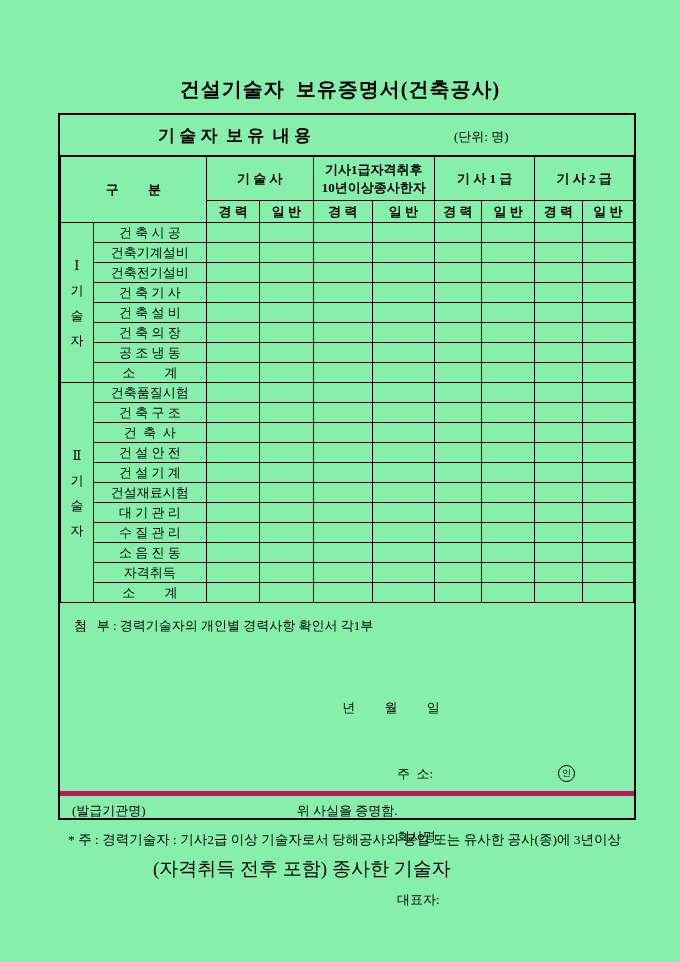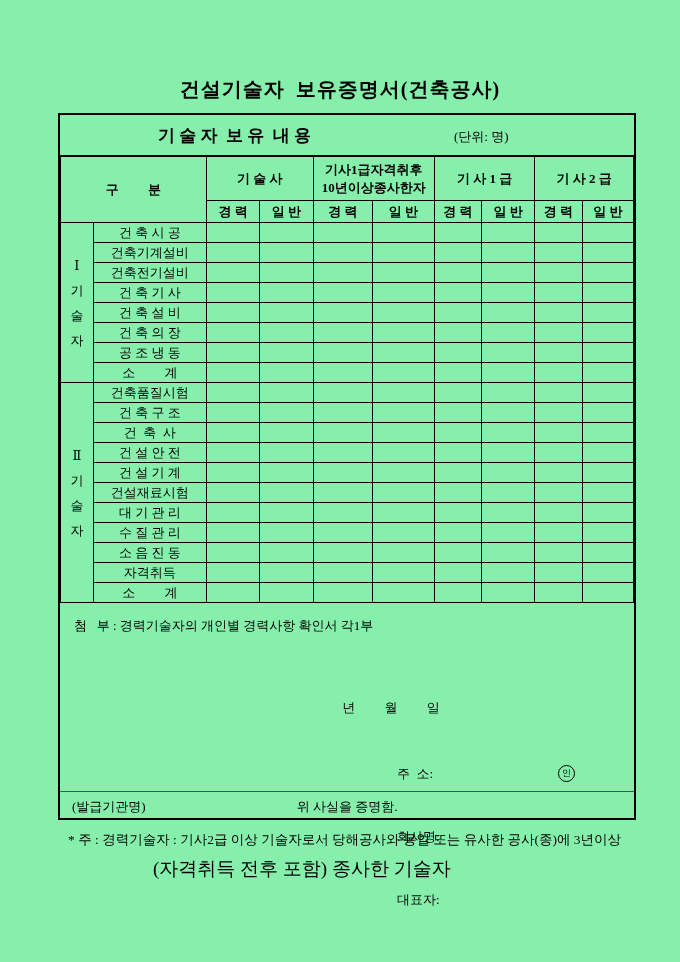--- a/index.html
+++ b/index.html
@@ -23,21 +23,21 @@
   .grp{white-space:pre-line;font-size:13px;line-height:25px;}
   .lbl{white-space:pre;}
   .attach{position:relative;height:188px;font-size:13px;}
   .att-line{position:absolute;left:14px;top:14px;white-space:pre;}
   .req-line{position:absolute;left:76px;top:50px;white-space:pre;}
   .date-line{position:absolute;left:12px;top:96px;width:100%;text-align:center;white-space:pre;margin-left:32px;}
   .sign{position:absolute;left:337px;top:118px;line-height:21px;white-space:pre;}
   .seal{position:absolute;left:498px;top:162px;width:15px;height:15px;line-height:15px;
         border:1px solid #000;border-radius:50%;display:inline-block;text-align:center;
         font-size:9px;}
-  .foot-row{position:relative;height:28px;border-top:1px solid #be185d;font-size:13px;}
+  .foot-row{position:relative;height:28px;border-top:5px solid #be185d;font-size:13px;}
   .issuer{position:absolute;left:12px;top:6px;white-space:pre;}
   .certify{position:absolute;left:0;top:6px;width:100%;text-align:center;white-space:pre;}
   .note1{position:absolute;left:68px;top:831px;font-size:13.5px;white-space:pre;}
   .note2{position:absolute;left:153px;top:856px;font-size:19px;white-space:pre;}
 </style>
 </head>
 <body>
 
 <div class="page">
 

